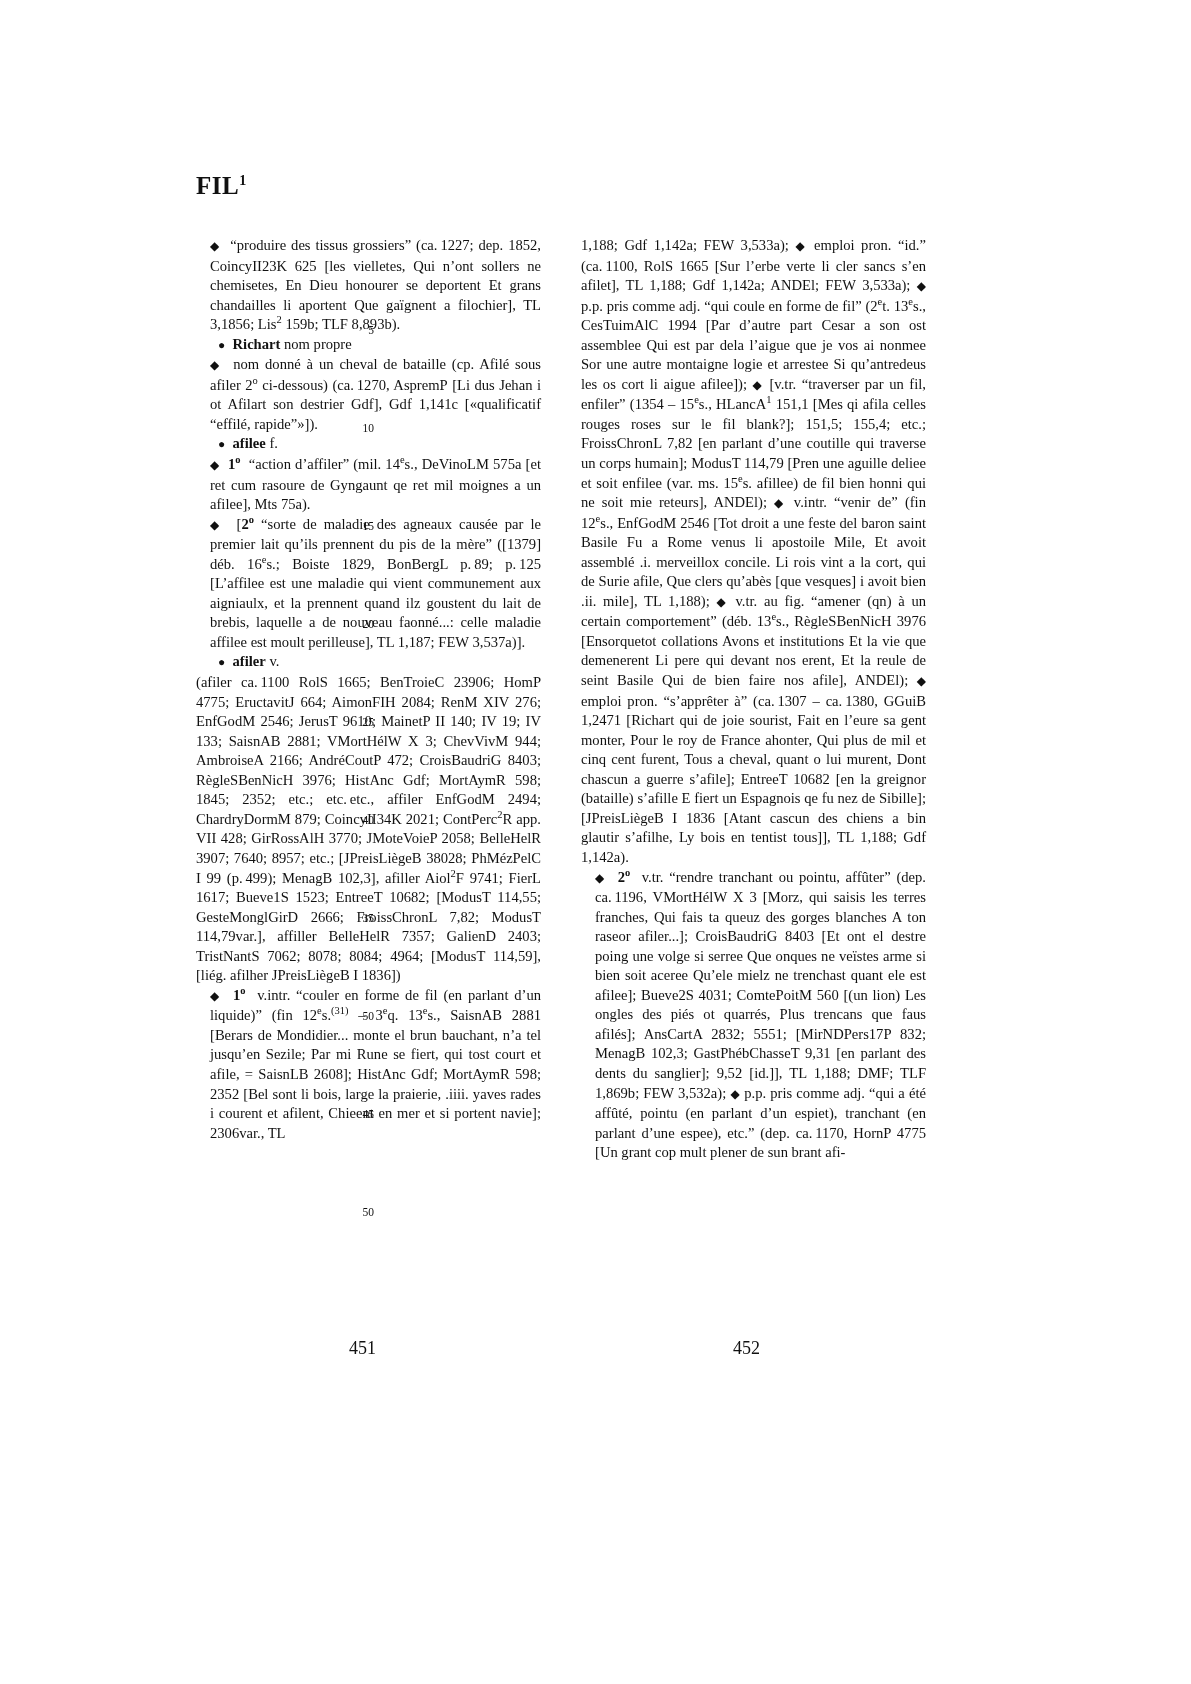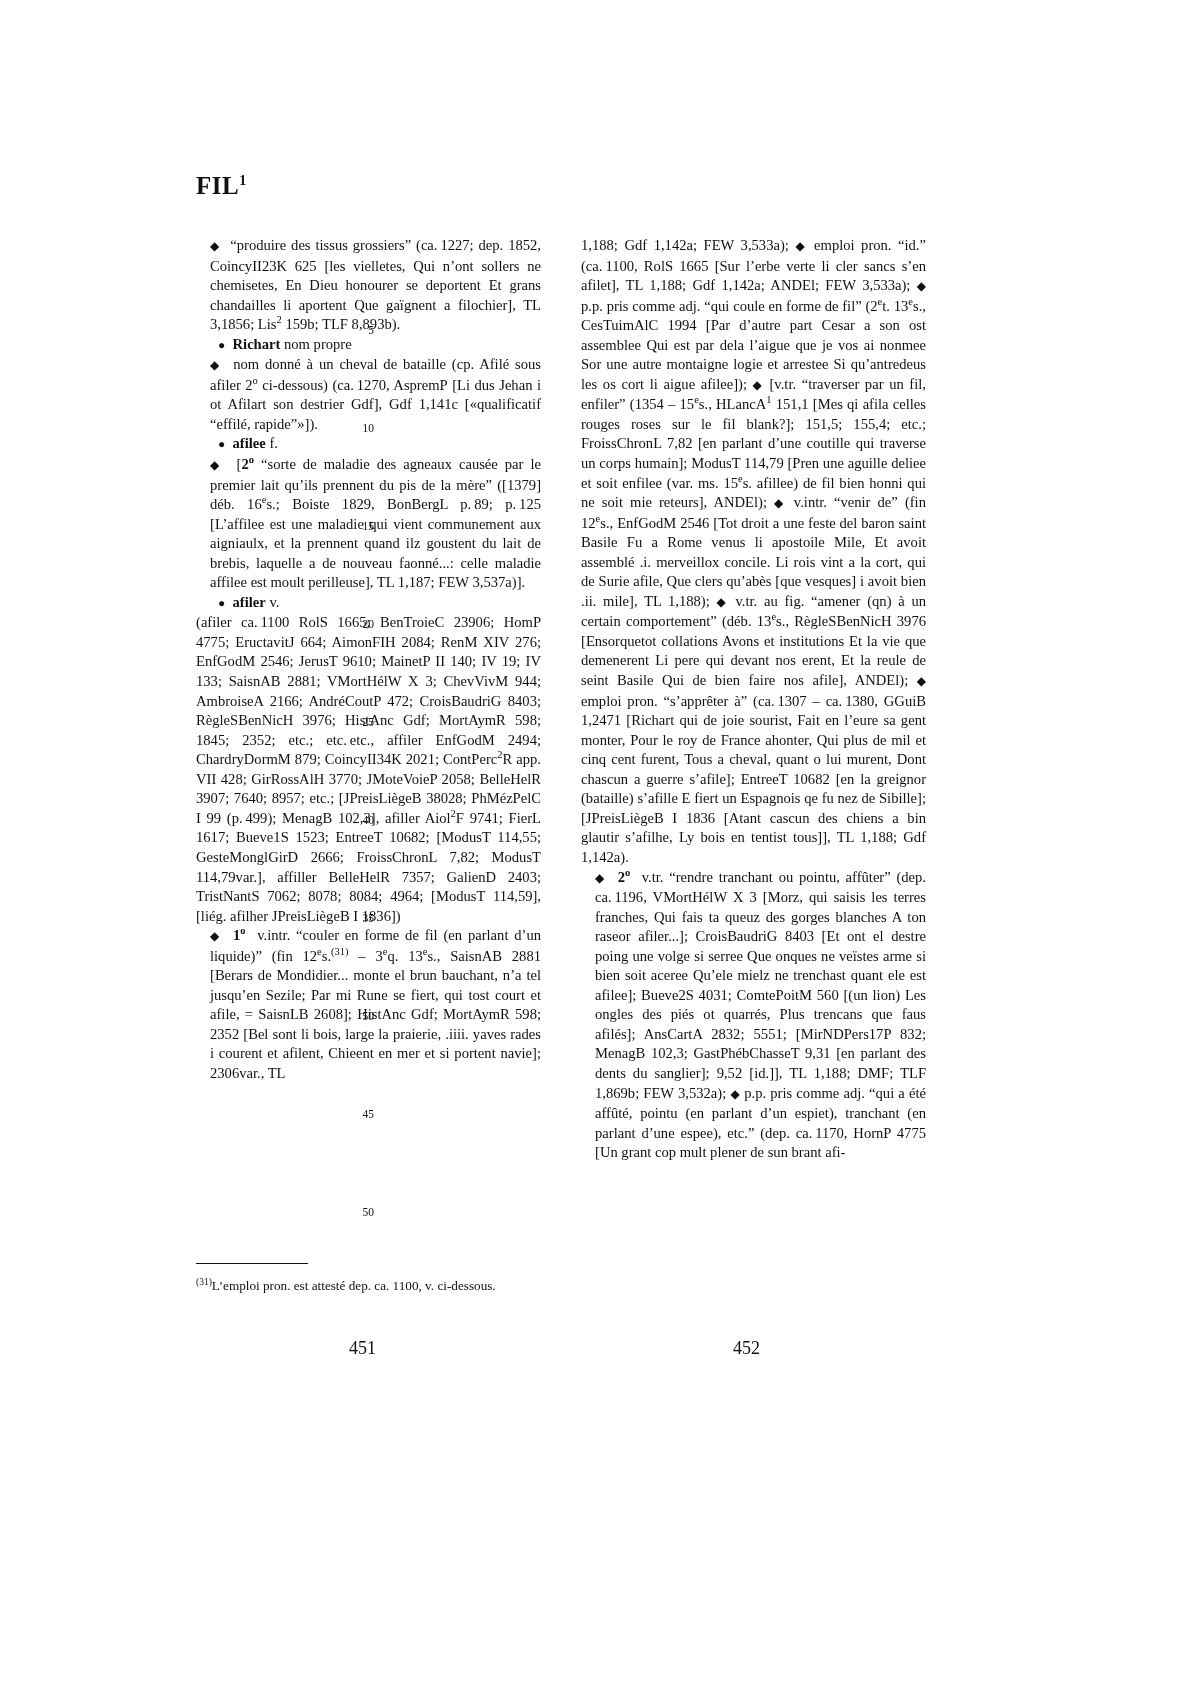--- a/index.html
+++ b/index.html
@@ -129,20 +129,24 @@
       <p class="ind">
         <span class="bullet-d">◆</span>&nbsp;
         nom donné à un cheval de bataille (cp. <span class="it">Afilé</span> sous <span class="it">afiler</span> 2<sup>o</sup> ci-dessous) (ca. 1270, Asprem<span class="sc">P</span> [<span class="it">Li dus Jehan i ot Afilart son destrier</span> Gdf], Gdf 1,141c [«qualificatif “effilé, rapide”»]).
       </p>
 
       <p style="padding-left:22px">
         <span class="bullet-o">●</span>&nbsp;
         <span class="bd">afilee</span> f.
       </p>
 
+      <p class="ind">
+        <span class="bullet-d">◆</span>&nbsp;
+        <span class="bd">1<sup>o</sup></span>&nbsp; “action d’affiler” (mil. 14<sup>e</sup>s., DeVinoLM 575a [<span class="it">et ret cum rasoure de Gyngaunt qe ret mil moignes a un afilee</span>], Mts 75a).
+      </p>
 
       <p class="ind">
         <span class="bullet-d">◆</span>&nbsp;
         [<span class="bd">2<sup>o</sup></span> “sorte de maladie des agneaux causée par le premier lait qu’ils prennent du pis de la mère” ([1379] déb. 16<sup>e</sup>s.; Boiste 1829, BonBergL p. 89; p. 125 [<span class="it">L’affilee est une maladie qui vient communement aux aigniaulx, et la prennent quand ilz goustent du lait de brebis, laquelle a de nouveau faonné...: celle maladie affilee est moult perilleuse</span>], TL 1,187; FEW 3,537a)].
       </p>
 
       <p style="padding-left:22px">
         <span class="bullet-o">●</span>&nbsp;
         <span class="bd">afiler</span> v.
       </p>
@@ -178,23 +182,17 @@
     <div style="top:284px">15</div>
     <div style="top:382px">20</div>
     <div style="top:480px">25</div>
     <div style="top:578px">40</div>
     <div style="top:676px">35</div>
     <div style="top:774px">50</div>
     <div style="top:872px">45</div>
     <div style="top:970px">50</div>
   </div>
 
-  <div class="footnote">
-    <div class="rule"></div>
-    <p>
-      <sup>(31)</sup><span>L’emploi pron. est attesté dep. ca. 1100, v. ci-dessous.</span>
-    </p>
-  </div>
 
   <div class="pagenum left">451</div>
   <div class="pagenum right">452</div>
 
 </div>
 
 </body></html>

